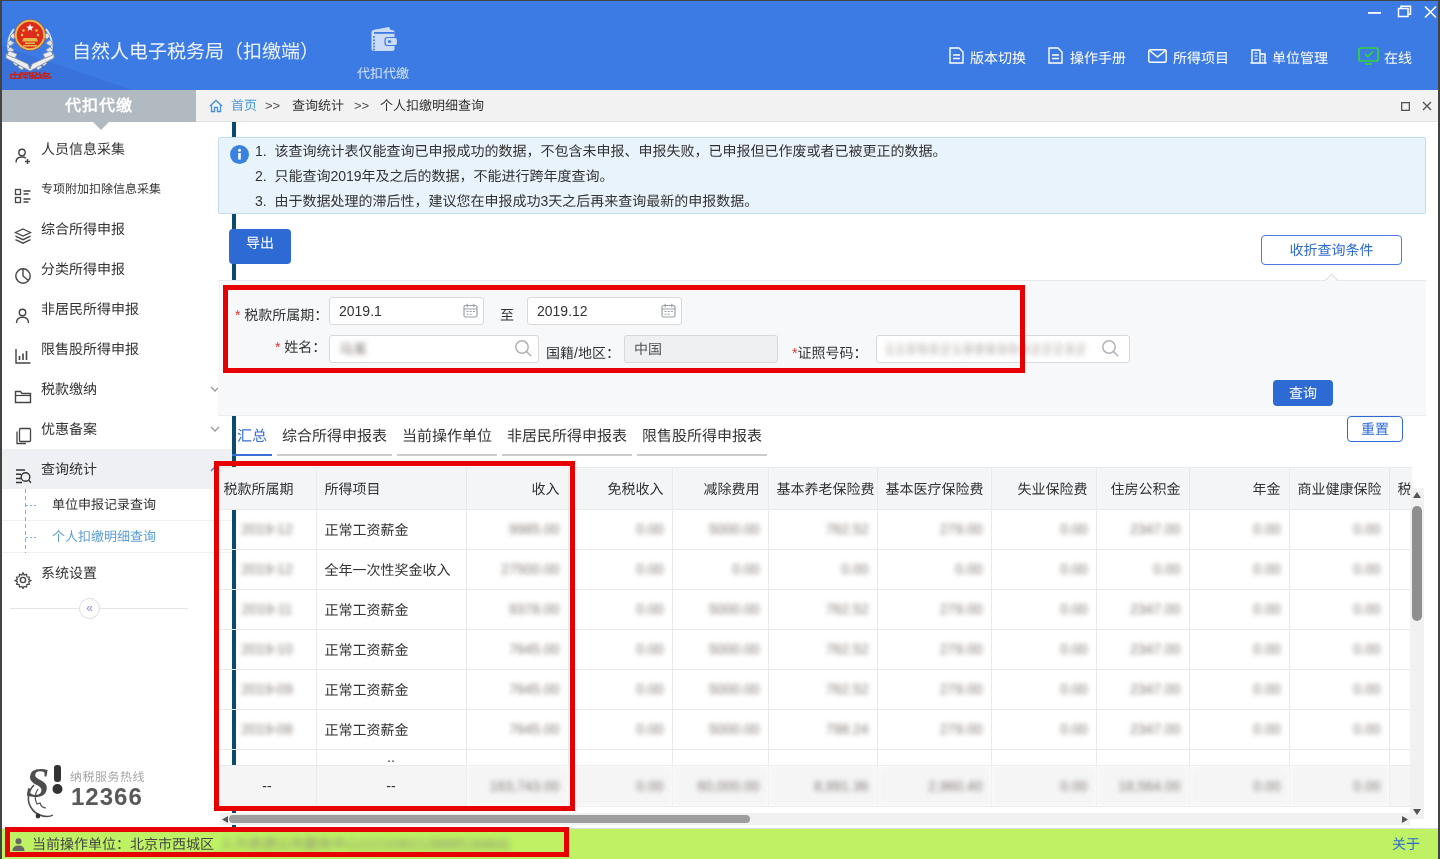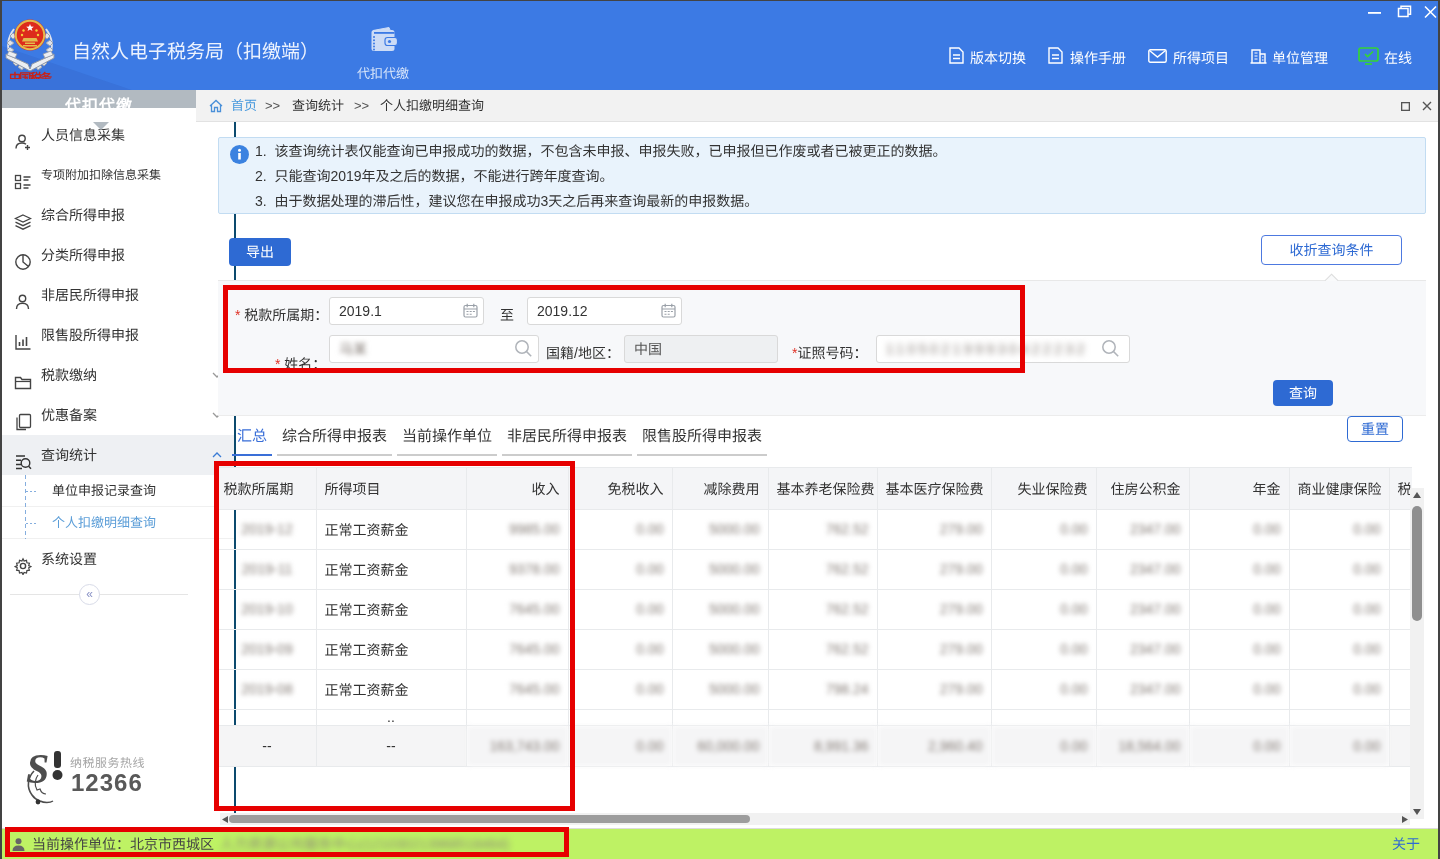--- a/index.html
+++ b/index.html
@@ -15,21 +15,21 @@
              background:rgba(10,20,90,0.065); clip-path:polygon(0 0, 130px 44px, 0 44px); }
   #title { position:absolute; left:70px; top:35px; font-size:19px; color:#edf3fe; letter-spacing:0px; }
   .topitem { position:absolute; top:46px; font-size:14px; color:#fff; }
   #dkdj-label { position:absolute; left:353px; top:62px; font-size:13px; color:#d6e4fa; width:56px; text-align:center;}
 
   
   #sideband { position:absolute; left:0; top:89px; width:194px; height:32px; background:#b2bac1;
               color:#fff; font-size:16px; font-weight:bold; text-align:center; line-height:32px; letter-spacing:1px;}
   #sidetri { position:absolute; left:91px; top:121px; z-index:6; width:0; height:0;
              border-left:8px solid transparent; border-right:8px solid transparent; border-top:8px solid #b2bac1; }
-  #sidebar { position:absolute; left:0; top:107px; width:234px; height:706px; background:#fff; border-right:2px solid #0c4a6e; }
+  #sidebar { position:absolute; left:0; top:121px; width:234px; height:706px; background:#fff; border-right:4px solid #0c4a6e; }
   .mi { position:relative; height:40px; line-height:40px; font-size:14px; color:#333; }
   .mi .ico { position:absolute; left:12px; top:11px; width:18px; height:18px; }
   .mi .txt { position:absolute; left:39px; top:0; white-space:nowrap; }
   .mi .chev { position:absolute; right:12px; top:0; height:40px; display:flex; align-items:center; }
   .mi.open { background:#eef0f3; }
   .sub { position:relative; height:32px; line-height:32px; font-size:13px; color:#333; border-bottom:1px solid #f0f0f0;}
   .sub .txt { position:absolute; left:50px; }
   .sub.sel .txt { color:#5c9ed8; }
   #hotline { position:absolute; left:0; top:0; width:194px; height:705px; }
 
@@ -38,21 +38,21 @@
            font-size:13px; line-height:32px; color:#333; }
   #infobox { position:absolute; left:216px; top:136px; width:1208px; height:77px; background:#e9f3fc; border:1px solid #c2dcf2; border-radius:2px;
              font-size:14px; color:#333; }
   #infobox ol { margin:1px 0 0 36px; padding:0; list-style:none; line-height:25px; }
 
   .btn-blue { background:#2e6ad3; color:#fff; border:none; border-radius:4px; font-size:14px;
               font-family:"Liberation Sans",sans-serif; text-align:center; }
   .btn-line { background:#fff; color:#2e6ad3; border:1px solid #2e6ad3; border-radius:4px; font-size:14px;
               font-family:"Liberation Sans",sans-serif; text-align:center; }
 
-  #exportbtn { position:absolute; left:227px; top:237px; width:62px; height:28px; line-height:28px; }
+  #exportbtn { position:absolute; left:227px; top:228px; width:62px; height:35px; line-height:28px; }
   #collapsebtn { position:absolute; left:1259px; top:234px; width:141px; height:30px; line-height:28px; border-color:#4d79e0;}
   #panelline1 { position:absolute; left:216px; top:279px; width:1208px; height:1px; background:#e8e8e8; }
   #formbg { position:absolute; left:216px; top:280px; width:1208px; height:135px; background:#f7f8fa; border-bottom:1px solid #ececec;}
   #notch { position:absolute; left:1320px; top:270px; width:18px; height:10px; overflow:hidden; }
   #notch div { width:12px; height:12px; background:#f9fafb; border:1px solid #ddd; transform:rotate(45deg) translate(6px,1px); }
 
   .flabel { position:absolute; font-size:14px; color:#333; }
   .red { color:#e03024; }
   .inp { position:absolute; background:#fff; border:1px solid #d9d9d9; border-radius:3px; height:28px; font-size:14px; color:#333; line-height:26px; padding-left:9px;}
   .inp.gray { background:#eef0f2; color:#555; }
@@ -347,21 +347,21 @@
   <div id="formbg"></div>
   <div id="notch">
       <div></div>
     </div>
 
   <div id="form">
     <div class="flabel" style="left:233px;top:303px;"><span class="red">*</span> 税款所属期：</div>
     <div class="inp" style="left:327px;top:296px;width:155px;">2019.1</div>
     <div class="flabel" style="left:498px;top:303px;">至</div>
     <div class="inp" style="left:525px;top:296px;width:155px;">2019.12</div>
-    <div class="flabel" style="left:273px;top:352px;"><span class="red">*</span> 姓名：</div>
+    <div class="flabel" style="left:273px;top:335px;"><span class="red">*</span> 姓名：</div>
     <div class="inp" style="left:327px;top:334px;width:210px;"><span class="blur">马某</span></div>
     <div class="flabel" style="left:544px;top:341px;">国籍/地区：</div>
     <div class="inp gray" style="left:622px;top:334px;width:154px;">中国</div>
     <div class="flabel" style="left:790px;top:341px;"><span class="red">*</span>证照号码：</div>
     <div class="inp" style="left:874px;top:334px;width:254px;"><span class="blur" style="letter-spacing:3.5px;filter:blur(3px);">110502199930422232</span></div>
     <svg class="inpico" style="left:461px;top:302px;" width="15" height="15" viewBox="0 0 15 15">
       <rect x="1" y="2.5" width="13" height="11.5" rx="1.5" fill="none" stroke="#9aa0a8" stroke-width="1.2"></rect>
       <path d="M4.2 0.8 v3.4 M10.8 0.8 v3.4 M1 6 h13" stroke="#9aa0a8" stroke-width="1.2"></path>
       <path d="M3.5 8.5 h2 M6.7 8.5 h2 M9.9 8.5 h2 M3.5 11.2 h2 M6.7 11.2 h2" stroke="#9aa0a8" stroke-width="1.1"></path>
     </svg>
@@ -432,20 +432,34 @@
             <td class="r blur">5000.00</td>
             <td class="r blur">762.52</td>
             <td class="r blur">279.00</td>
             <td class="r blur">0.00</td>
             <td class="r blur">2347.00</td>
             <td class="r blur">0.00</td>
             <td class="r blur">0.00</td>
             <td></td>
           </tr>
         <tr>
+            <td class="c blur">2019-12</td>
+            <td class="l">全年一次性奖金收入</td>
+            <td class="r blur">27500.00</td>
+            <td class="r blur">0.00</td>
+            <td class="r blur">0.00</td>
+            <td class="r blur">0.00</td>
+            <td class="r blur">0.00</td>
+            <td class="r blur">0.00</td>
+            <td class="r blur">0.00</td>
+            <td class="r blur">0.00</td>
+            <td class="r blur">0.00</td>
+            <td></td>
+          </tr>
+        <tr>
             <td class="c blur">2019-11</td>
             <td class="l">正常工资薪金</td>
             <td class="r blur">9378.00</td>
             <td class="r blur">0.00</td>
             <td class="r blur">5000.00</td>
             <td class="r blur">762.52</td>
             <td class="r blur">279.00</td>
             <td class="r blur">0.00</td>
             <td class="r blur">2347.00</td>
             <td class="r blur">0.00</td>

